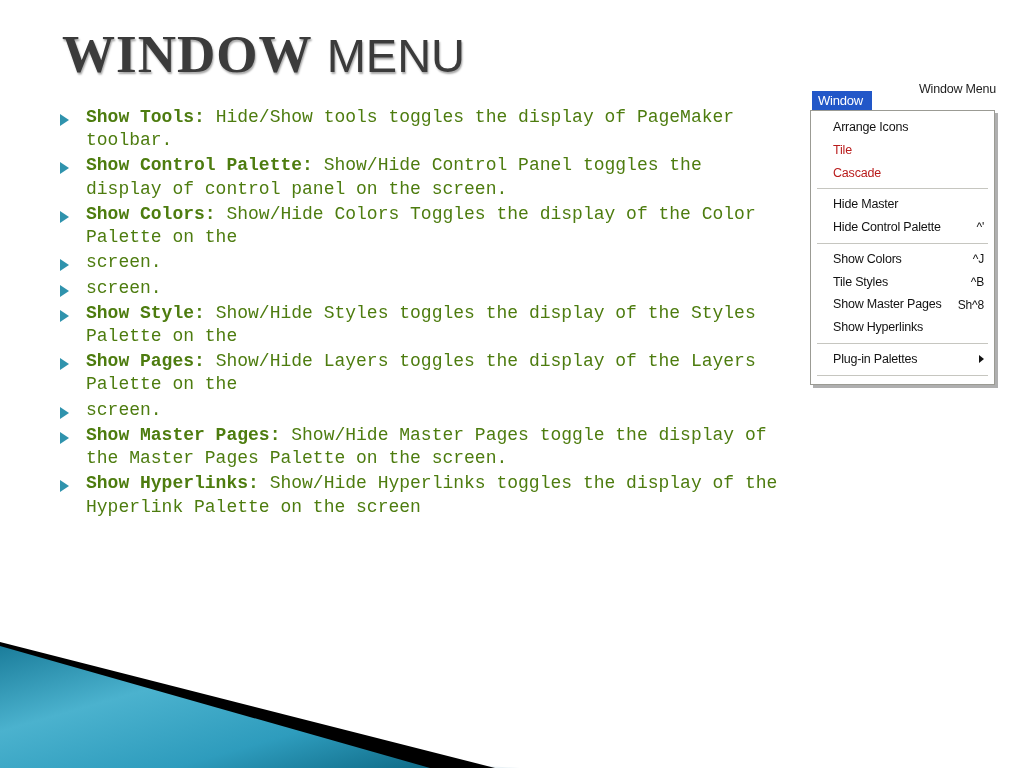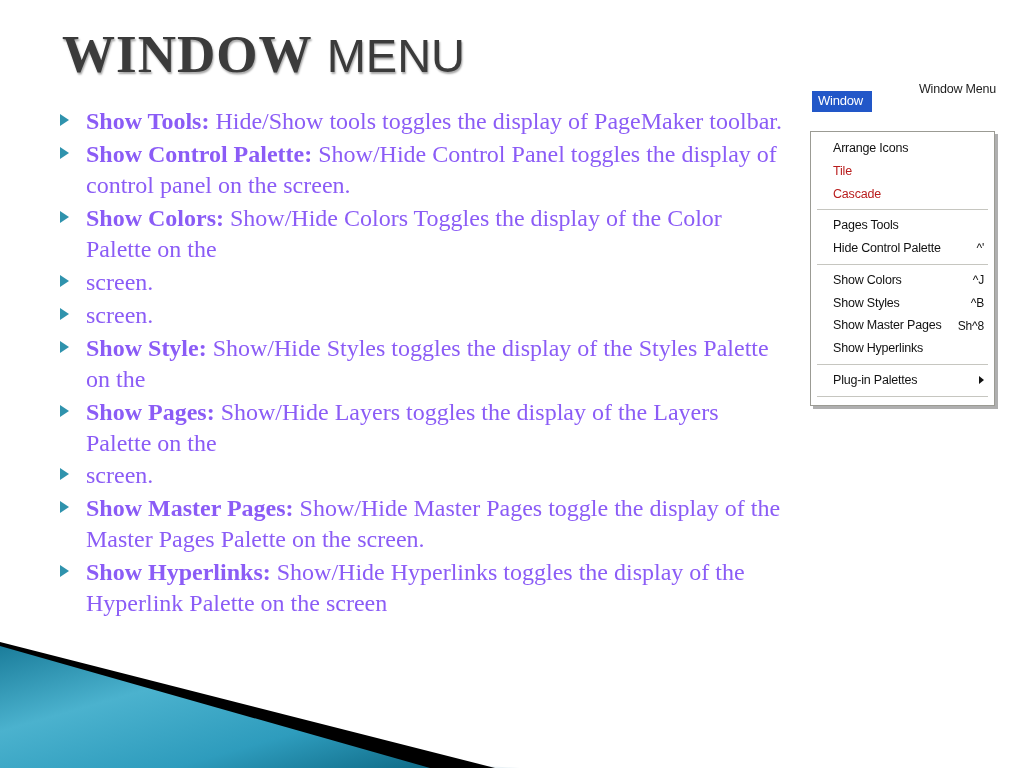--- a/index.html
+++ b/index.html
@@ -56,23 +56,23 @@
   
   #bullets {
     position: absolute;
     left: 56px;
     top: 106px;
     width: 730px;
   }
   .bullet-row {
     position: relative;
     padding-left: 30px;
-    font-family: Liberation Serif, serif;
-    font-size: 24px;
-    color: #8b5cf6;
+    font-family: Liberation Mono, monospace;
+    font-size: 18px;
+    color: #4d7c0f;
     line-height: 1.29;
     margin-bottom: 2px;
   }
   .bullet-mark {
     position: absolute;
     left: 4px;
     top: 8px;
     width: 0;
     height: 0;
     border-top: 6px solid transparent;
@@ -112,21 +112,20 @@
   }
   #menu-panel {
     position: absolute;
     left: 4px;
     top: 28px;
     width: 183px;
     background: #ffffff;
     border: 1px solid #9b9b94;
     box-shadow: 3px 3px 0 rgba(110,110,110,0.55);
     padding: 5px 0 4px 0;
-    margin-top: 21px;
   }
   .menu-item {
     position: relative;
     display: flex;
     align-items: center;
     justify-content: space-between;
     padding: 2px 10px 2px 22px;
     font-size: 12.5px;
     color: #121212;
     letter-spacing: -0.2px;
@@ -201,33 +200,33 @@
           <span>Arrange Icons</span>
         </div>
         <div class="menu-item disabled">
           <span>Tile</span>
         </div>
         <div class="menu-item disabled">
           <span>Cascade</span>
         </div>
         <div class="menu-sep"></div>
         <div class="menu-item">
-          <span>Pages Tools</span>
+          <span>Hide Master</span>
         </div>
         <div class="menu-item">
           <span>Hide Control Palette</span>
           <span class="menu-accel">^'</span>
         </div>
         <div class="menu-sep"></div>
         <div class="menu-item">
           <span>Show Colors</span>
           <span class="menu-accel">^J</span>
         </div>
         <div class="menu-item">
-          <span>Show Styles</span>
+          <span>Tile Styles</span>
           <span class="menu-accel">^B</span>
         </div>
         <div class="menu-item">
           <span>Show Master Pages</span>
           <span class="menu-accel">Sh^8</span>
         </div>
         <div class="menu-item">
           <span>Show Hyperlinks</span>
         </div>
         <div class="menu-sep"></div>

